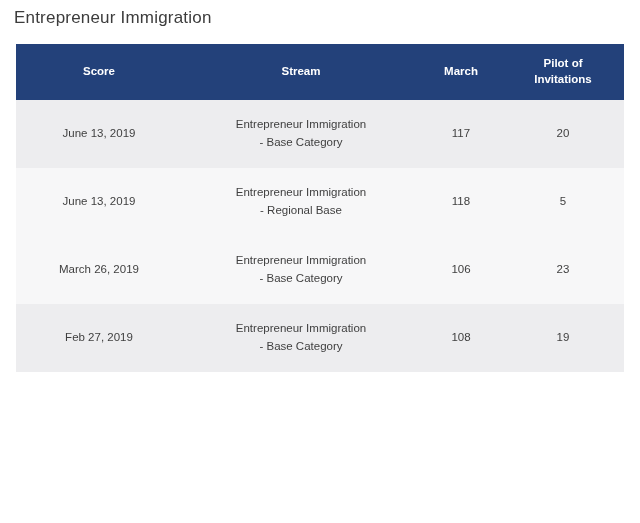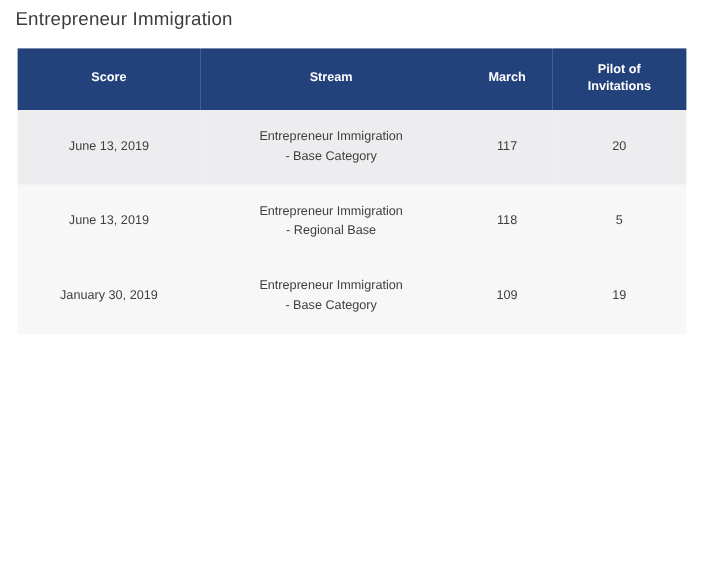--- a/index.html
+++ b/index.html
@@ -113,25 +113,34 @@
         <tr class="row-odd">
           <td>June 13, 2019</td>
           <td class="stream-cell">
             <span class="line1">Entrepreneur Immigration</span>
             <span class="line2">- Regional Base</span>
           </td>
           <td>118</td>
           <td>5</td>
         </tr>
         <tr class="row-odd">
-          <td>January 30, 2019</td>
+          <td>March 26, 2019</td>
           <td class="stream-cell">
             <span class="line1">Entrepreneur Immigration</span>
             <span class="line2">- Base Category</span>
           </td>
-          <td>109</td>
+          <td>106</td>
+          <td>23</td>
+        </tr>
+        <tr class="row-even">
+          <td>Feb 27, 2019</td>
+          <td class="stream-cell">
+            <span class="line1">Entrepreneur Immigration</span>
+            <span class="line2">- Base Category</span>
+          </td>
+          <td>108</td>
           <td>19</td>
         </tr>
       </tbody>
     </table>
   </div>
 
 </div>
 
 </body></html>

